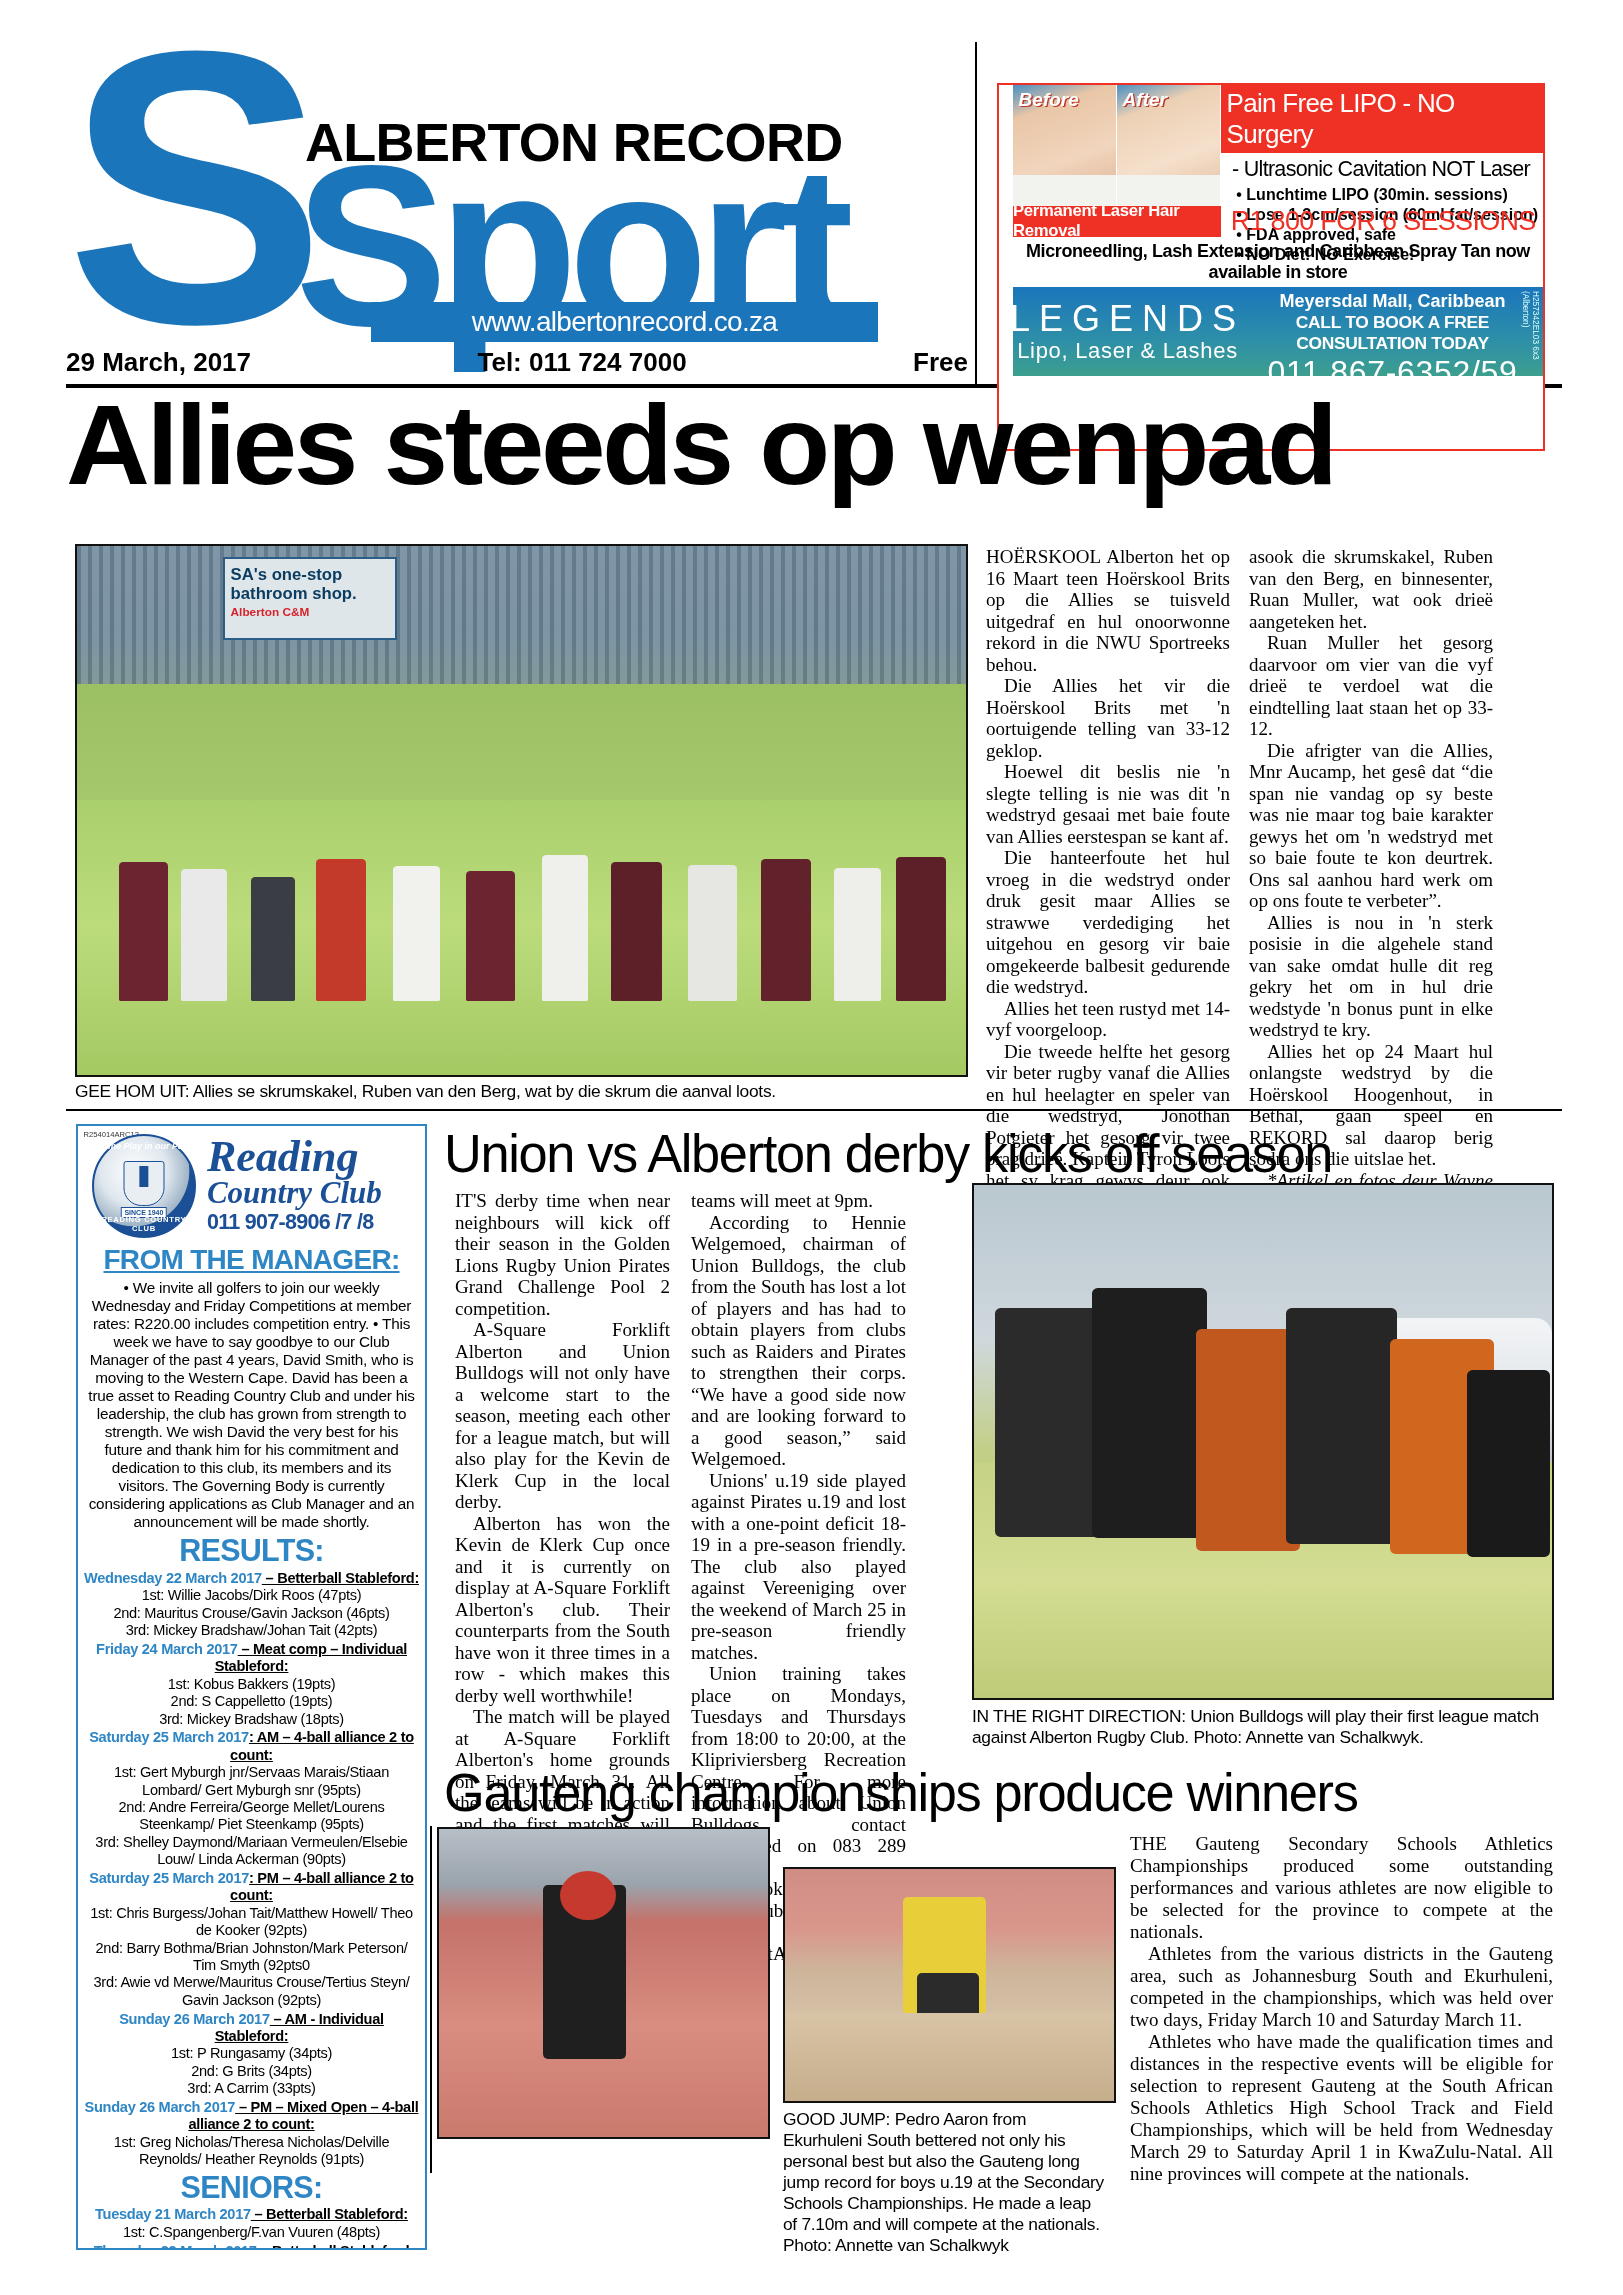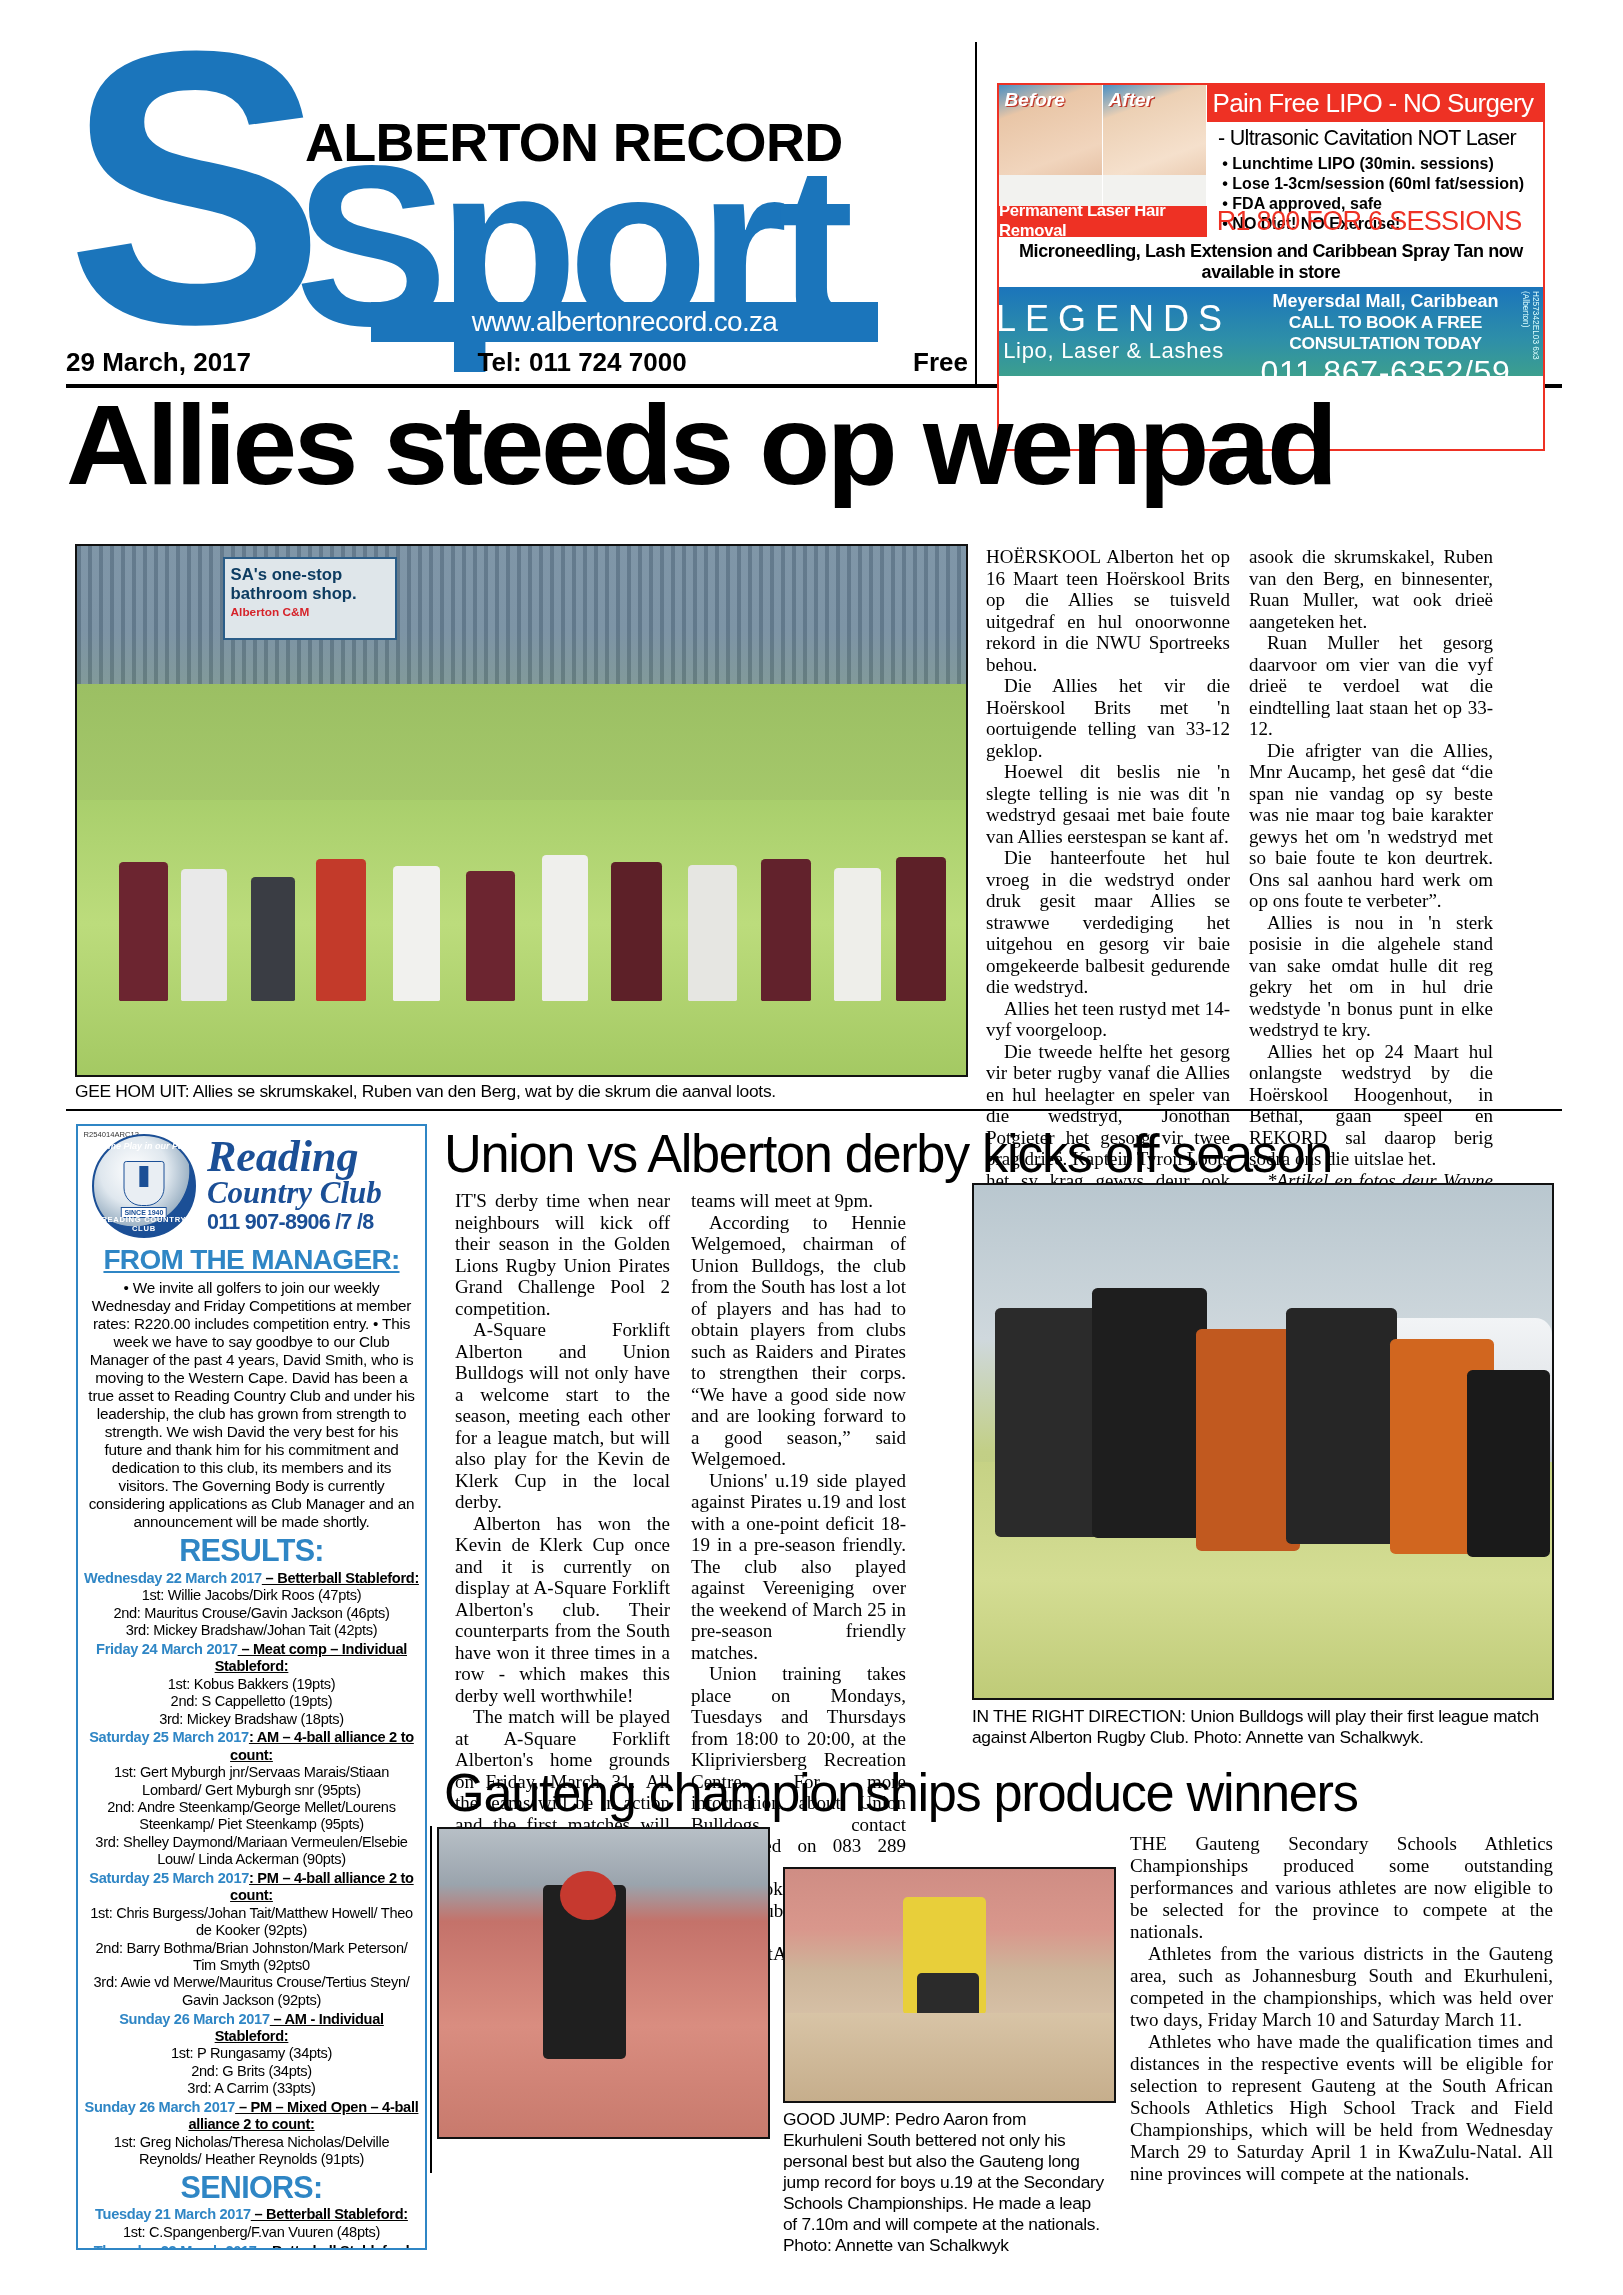--- a/index.html
+++ b/index.html
@@ -31,21 +31,21 @@
   }
   .mh-info{position:absolute;left:66px;top:347px;width:902px;
     font-family:"Liberation Sans",sans-serif;font-weight:bold;font-size:26px;
     display:flex;justify-content:space-between;}
   .mh-rule{position:absolute;left:66px;top:384px;width:1496px;height:3.5px;background:#000;}
   .mh-vrule{position:absolute;left:975px;top:42px;width:2.1px;height:344px;background:#000;}
 
   
   .legends{position:absolute;left:997px;top:83px;width:548px;height:368px;
     border:2.1px solid #ee3124;box-sizing:border-box;background:#fff;overflow:hidden;
-    font-family:"Liberation Sans",sans-serif;}
+    font-family:"Liberation Sans",sans-serif;padding-left:14px;}
   .lg-top{display:flex;height:121px;}
   .lg-photos{width:208px;display:flex;}
   .lg-ph{flex:1;position:relative;
     background:linear-gradient(150deg,#e8c3a6 0%,#f3d9c4 40%,#e0b597 100%);
     border-right:1.4px solid #fff;}
   .lg-ph:after{content:"";position:absolute;left:0;bottom:0;width:100%;height:26%;
     background:#f2f2ef;}
   .lg-ph span{position:absolute;top:4.2px;left:5.6px;color:#fff;font-style:italic;
     font-weight:bold;font-size:19px;text-shadow:1.4px 1.4px 0 #c0392b;}
   .lg-ph.a{background:linear-gradient(160deg,#4a8fc2 0%,#e9c6a7 22%,#f1d5bd 60%,#ddb293 100%);}
@@ -304,21 +304,21 @@
       <div class="rcc-pl">2nd: Mauritus Crouse/Gavin Jackson (46pts)</div>
       <div class="rcc-pl">3rd: Mickey Bradshaw/Johan Tait (42pts)</div>
 
       <div class="rcc-evt"><span class="d">Friday 24 March 2017</span><span class="t"> – Meat comp – Individual Stableford:</span></div>
       <div class="rcc-pl">1st: Kobus Bakkers (19pts)</div>
       <div class="rcc-pl">2nd: S Cappelletto (19pts)</div>
       <div class="rcc-pl">3rd: Mickey Bradshaw (18pts)</div>
 
       <div class="rcc-evt"><span class="d">Saturday 25 March 2017</span><span class="t">: AM – 4-ball alliance 2 to count:</span></div>
       <div class="rcc-pl">1st: Gert Myburgh jnr/Servaas Marais/Stiaan Lombard/ Gert Myburgh snr (95pts)</div>
-      <div class="rcc-pl">2nd: Andre Steenkamp/George Mellet/Lourens Steenkamp/ Piet Steenkamp (95pts)</div>
+      <div class="rcc-pl">2nd: Andre Ferreira/George Mellet/Lourens Steenkamp/ Piet Steenkamp (95pts)</div>
       <div class="rcc-pl">3rd: Shelley Daymond/Mariaan Vermeulen/Elsebie Louw/ Linda Ackerman (90pts)</div>
 
       <div class="rcc-evt"><span class="d">Saturday 25 March 2017</span><span class="t">: PM – 4-ball alliance 2 to count:</span></div>
       <div class="rcc-pl">1st: Chris Burgess/Johan Tait/Matthew Howell/ Theo de Kooker (92pts)</div>
       <div class="rcc-pl">2nd: Barry Bothma/Brian Johnston/Mark Peterson/ Tim Smyth (92pts0</div>
       <div class="rcc-pl">3rd: Awie vd Merwe/Mauritus Crouse/Tertius Steyn/ Gavin Jackson (92pts)</div>
 
       <div class="rcc-evt"><span class="d">Sunday 26 March 2017</span><span class="t"> – AM - Individual Stableford:</span></div>
       <div class="rcc-pl">1st: P Rungasamy (34pts)</div>
       <div class="rcc-pl">2nd: G Brits (34pts)</div>

